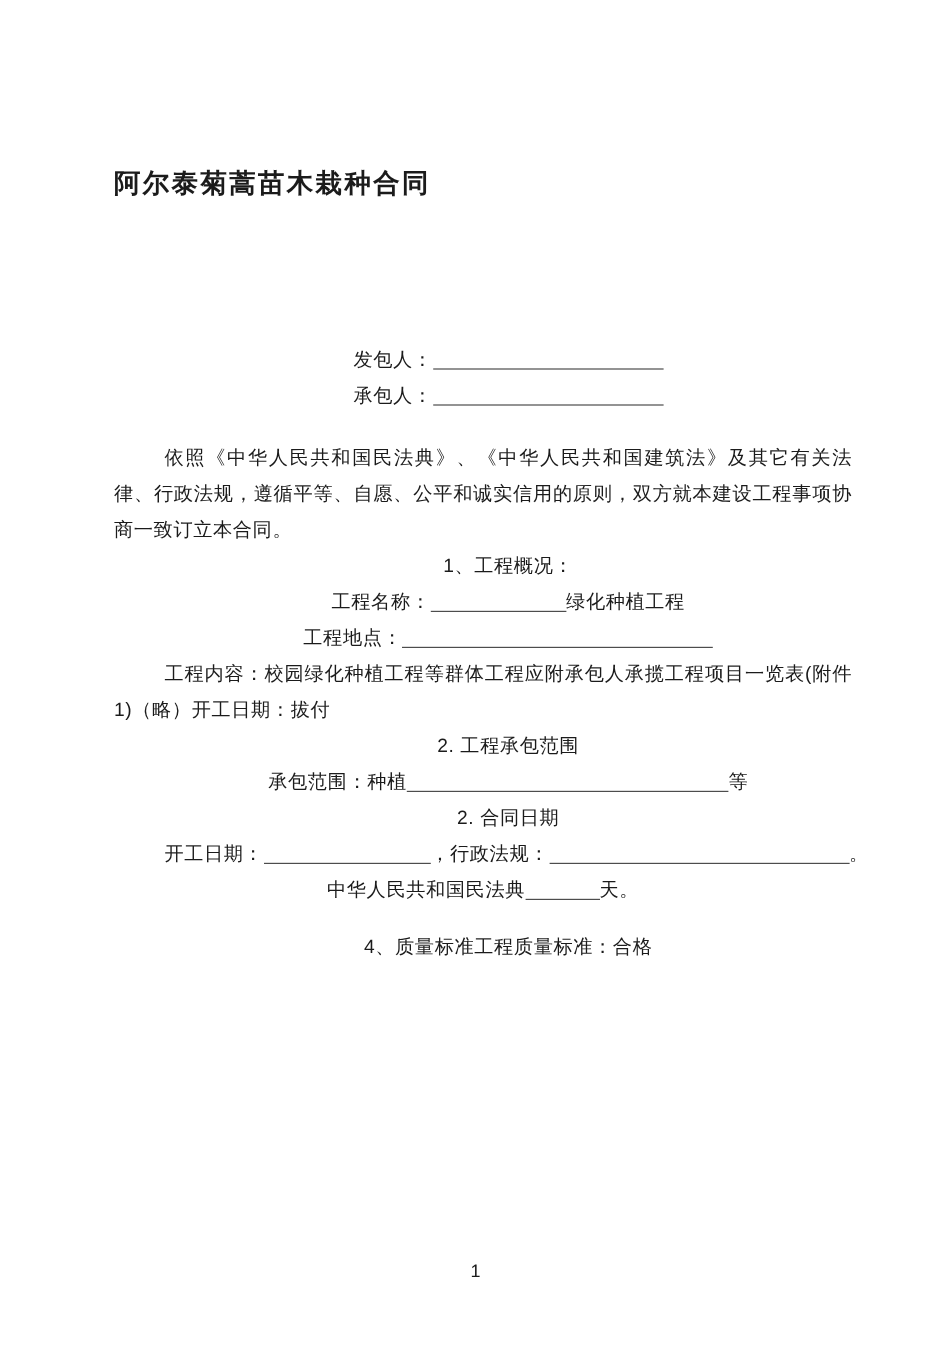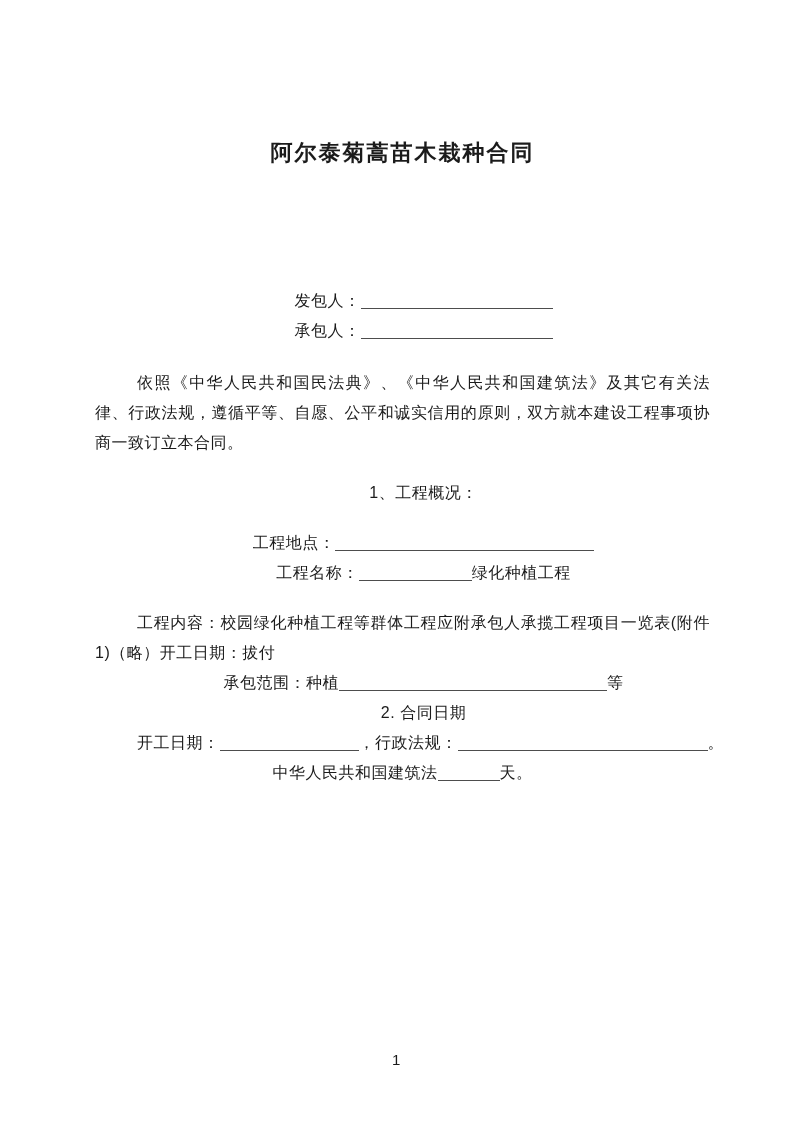--- a/index.html
+++ b/index.html
@@ -14,21 +14,20 @@
     letter-spacing:0.5px;
     overflow:hidden;
     box-sizing:border-box;
   }
   .content{
     position:absolute;
     left:95px;right:83px;top:0;
   }
   .doc-title{
     margin:138px 0 1px 0;
-    text-align:center;
     font-size:22px;
     font-weight:bold;
     letter-spacing:2px;
     line-height:30px;
     white-space:nowrap;
   }
   .line{white-space:nowrap;text-align:center;}
   .para{text-align:justify;}
   .indent{padding-left:42px;}
   .findent{text-indent:42px;}
@@ -40,21 +39,21 @@
   }
   .w-party{width:192px;}
   .w-name{width:113px;}
   .w-site{width:259px;}
   .w-scope{width:268px;}
   .w-start{width:139px;}
   .w-finish{width:250px;}
   .w-days{width:62px;}
   .mt-party-a{margin-top:118px;}
   .mt-25{}
-  .mt-20{margin-top:20px;}
+  .mt-20{}
   .mt-18{margin-top:22px;}
   .mt-17{margin-top:17px;}
   .footer{
     position:absolute;
     left:0;right:0;top:1048px;
     text-align:center;
     font-size:15px;
     line-height:24px;
   }
 </style>
@@ -71,43 +70,45 @@
     </div>
 
     <div class="line indent mt-25">
       <span>承包人：</span><span class="blank w-party"></span>
     </div>
 
     <div class="para findent mt-18">依照《中华人民共和国民法典》、《中华人民共和国建筑法》及其它有关法律、行政法规，遵循平等、自愿、公平和诚实信用的原则，双方就本建设工程事项协商一致订立本合同。</div>
 
     <div class="line indent mt-20">1、工程概况：</div>
 
+    <div class="line indent mt-25">
+      <span>工程名称：</span><span class="blank w-name"></span><span>绿化种植工程</span>
+    </div>
+
     <div class="line indent mt-20">
       <span>工程地点：</span><span class="blank w-site"></span>
     </div>
 
-    <div class="line indent mt-25">
-      <span>工程名称：</span><span class="blank w-name"></span><span>绿化种植工程</span>
-    </div>
-
     <div class="para findent mt-20">工程内容：校园绿化种植工程等群体工程应附承包人承揽工程项目一览表(附件1)（略）开工日期：拔付</div>
 
+    <div class="line indent mt-25">2. 工程承包范围</div>
 
     <div class="line indent mt-25">
       <span>承包范围：种植</span><span class="blank w-scope"></span><span>等</span>
     </div>
 
     <div class="line indent mt-25">2. 合同日期</div>
 
     <div class="mt-25">
       <div class="line indent">
         <span>开工日期：</span><span class="blank w-start"></span><span>，行政法规：</span><span class="blank w-finish"></span><span>。</span>
       </div>
       <div class="line">
-        <span>中华人民共和国建筑法</span><span class="blank w-days"></span><span>天。</span>
+        <span>中华人民共和国民法典</span><span class="blank w-days"></span><span>天。</span>
       </div>
     </div>
 
+    <div class="line indent mt-17">4、质量标准工程质量标准：合格</div>
 
   </div>
 
   <div class="footer">1</div>
 </div>
 
 </body></html>

